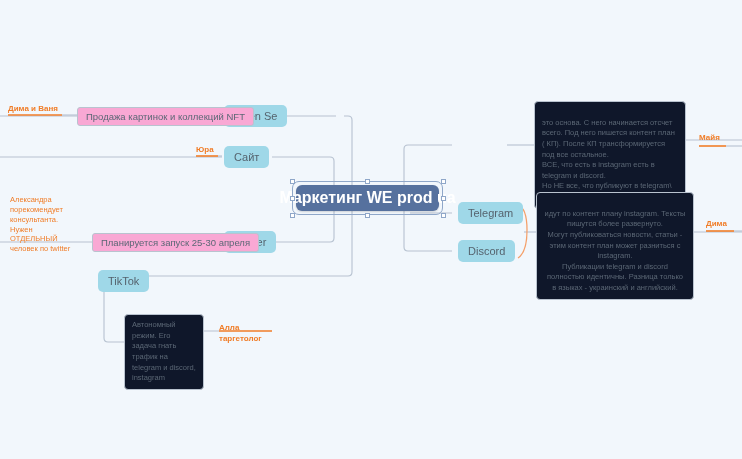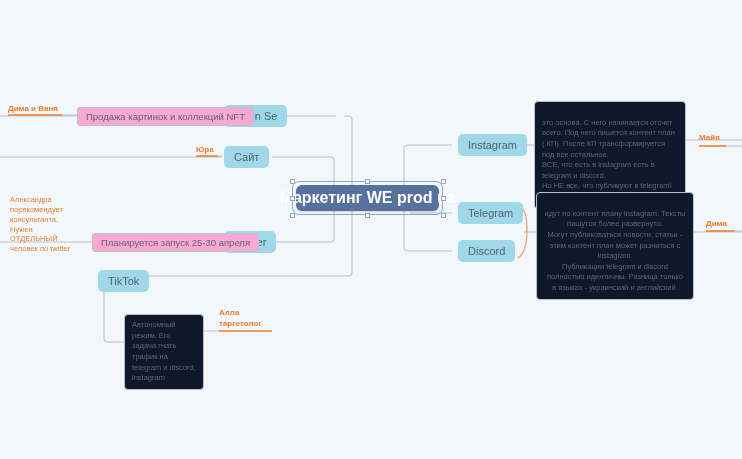--- a/index.html
+++ b/index.html
@@ -199,37 +199,34 @@
   </div>
 
   <div class="tag" style="left:8px;top:104px;">
     <span>Дима и Ваня</span>
   </div>
 
   <div class="tag" style="left:196px;top:145px;">
     <span>Юра</span>
   </div>
 
-  <div class="tag" style="left:219px;top:298px;white-space:pre-line;">
+  <div class="tag" style="left:219px;top:313px;white-space:pre-line;">
     <span>Алла
 таргетолог</span>
   </div>
 
   <div class="tag-plain" style="left:10px;top:185px;width:78px;">
     <span>Александра
 порекомендует
 консультанта.
 Нужен
 ОТДЕЛЬНЫЙ
 человек по twitter</span>
   </div>
 
-  <div class="node node-child" style="left:458px;top:134px;">
-    <span>Instagram</span>
-  </div>
 
   <div class="node node-child" style="left:458px;top:202px;align-items:center;">
     <span>Telegram</span>
   </div>
 
   <div class="node node-child" style="left:458px;top:240px;">
     <span>Discord</span>
   </div>
 
   <div class="note note-left" style="left:534px;top:101px;width:152px;white-space:pre-line;">

